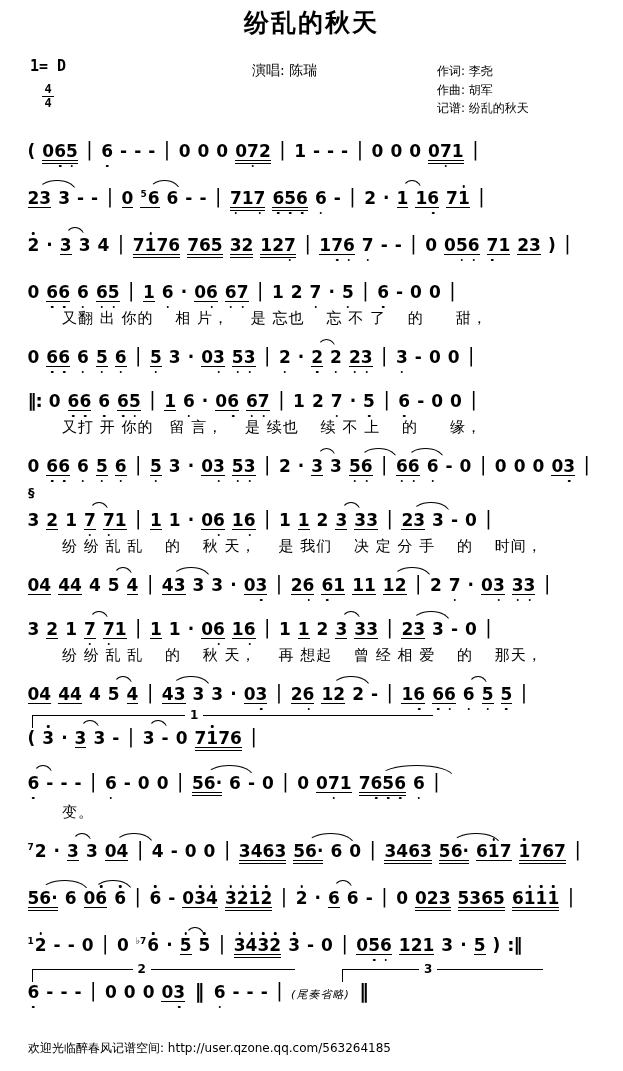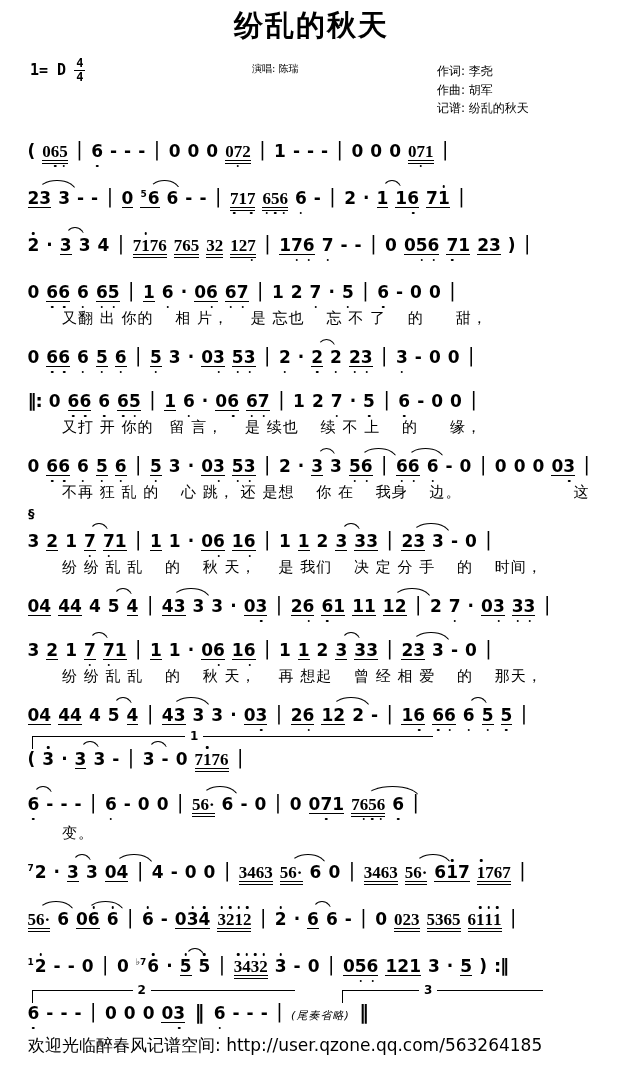--- a/index.html
+++ b/index.html
@@ -4,42 +4,42 @@
 <style>
   html,body{margin:0;padding:0;}
   body{
     width:623px;height:1071px;overflow:hidden;background:#fff;color:#000;
     font-family:"DejaVu Sans",sans-serif;position:relative;
   }
   
   .header{position:relative;height:124px;}
   .title{
     position:absolute;top:6px;left:0;width:100%;text-align:center;
-    font-size:29px;font-weight:bold;letter-spacing:2px;margin:0;
+    font-size:25px;font-weight:bold;letter-spacing:2px;margin:0;
   }
   .keysig{
     position:absolute;top:57px;left:30px;font-size:15px;font-weight:bold;
-    font-family:"DejaVu Sans Mono",monospace;display:flex;align-items:center;gap:8px;
+    font-family:"DejaVu Sans Mono",monospace;display:flex;align-items:center;gap:8px;flex-direction:column;
   }
   .meter{display:inline-flex;flex-direction:column;align-items:center;font-size:12px;line-height:1.05;font-weight:bold;}
   .meter .num{border-bottom:1.5px solid #000;padding:0 2px;}
-  .singer{position:absolute;top:62px;left:252px;font-size:10px;}
+  .singer{position:absolute;top:62px;left:252px;font-size:14px;}
   .credits{position:absolute;top:62px;left:437px;font-size:12px;line-height:1.55;}
   
   .score{padding:4px 0 0 24px;}
   .system{position:relative;margin:0 0 2px 0;}
   .system.signed{padding-top:10px;}
   .sign{position:absolute;top:-2px;left:4px;font-size:13px;font-weight:bold;}
   .notes{position:relative;padding:13px 0 9px 0;white-space:nowrap;}
   .tok{
     display:inline-block;position:relative;font-weight:bold;font-size:17px;
     line-height:1;margin:0 3.5px;vertical-align:baseline;
   }
   .tok.u1{border-bottom:1.5px solid #000;}
-  .tok.u2{border-bottom:4px double #000;font-family:Liberation Serif, serif;}
+  .tok.u2{border-bottom:4px double #000;}
   .tok.bar{font-weight:normal;font-size:19px;margin:0 5px;top:-1px;}
   .tok.rep{font-size:18px;letter-spacing:-1px;}
   .tok.dbar{font-size:19px;font-weight:bold;margin:0 6px;}
   .tok.small{font-size:11px;font-weight:normal;font-style:italic;letter-spacing:1px;}
   .ch{position:relative;display:inline-block;}
   .ch.db::after{
     content:"";position:absolute;left:50%;transform:translateX(-50%);
     bottom:-7px;width:2.5px;height:2.5px;border-radius:50%;background:#000;
   }
   .ch.da::before{
@@ -49,21 +49,21 @@
   .tok.slur::before{
     content:"";position:absolute;left:45%;top:-10px;width:150%;height:9px;
     border:1.5px solid transparent;border-top-color:#000;
     border-radius:50% 50% 0 0 / 100% 100% 0 0;pointer-events:none;
   }
   .grace{font-size:9px;position:relative;top:-7px;margin-right:1px;font-weight:bold;}
   .volta{position:absolute;top:0;height:12px;border-left:1.5px solid #000;border-top:1.5px solid #000;}
   .vlabel{position:absolute;top:-8px;left:38%;background:#fff;padding:0 5px;font-size:12px;font-weight:bold;}
   .lyrics{font-size:15px;margin:-2px 0 6px 38px;white-space:pre;letter-spacing:1px;}
   
-  .footer{position:absolute;left:28px;bottom:14px;font-size:17px;}
+  .footer{position:absolute;left:28px;bottom:14px;font-size:12px;}
 </style>
 </head>
 <body>
 
 <div class="header">
   <h1 class="title">纷乱的秋天</h1>
   <div class="keysig">
     <span>1= D</span>
     <span class="meter">
       <span class="num">4</span>
@@ -94,21 +94,20 @@
     </div>
     <div class="system">
       <div class="notes"><span class="tok"><span class="ch">0</span></span><span class="tok u1"><span class="ch db">6</span><span class="ch db">6</span></span><span class="tok"><span class="ch db">6</span></span><span class="tok u1"><span class="ch db">5</span></span><span class="tok u1"><span class="ch db">6</span></span><span class="tok bar"><span class="ch">|</span></span><span class="tok u1"><span class="ch db">5</span></span><span class="tok"><span class="ch">3</span></span><span class="tok"><span class="ch">·</span></span><span class="tok u1"><span class="ch">0</span><span class="ch db">3</span></span><span class="tok u1"><span class="ch db">5</span><span class="ch db">3</span></span><span class="tok bar"><span class="ch">|</span></span><span class="tok"><span class="ch db">2</span></span><span class="tok"><span class="ch">·</span></span><span class="tok u1 slur"><span class="ch db">2</span></span><span class="tok"><span class="ch db">2</span></span><span class="tok u1"><span class="ch db">2</span><span class="ch db">3</span></span><span class="tok bar"><span class="ch">|</span></span><span class="tok"><span class="ch db">3</span></span><span class="tok"><span class="ch">-</span></span><span class="tok"><span class="ch">0</span></span><span class="tok"><span class="ch">0</span></span><span class="tok bar"><span class="ch">|</span></span></div>
     </div>
     <div class="system">
       <div class="notes"><span class="tok rep"><span class="ch">‖</span><span class="ch">:</span></span><span class="tok"><span class="ch">0</span></span><span class="tok u1"><span class="ch db">6</span><span class="ch db">6</span></span><span class="tok"><span class="ch db">6</span></span><span class="tok u1"><span class="ch db">6</span><span class="ch db">5</span></span><span class="tok bar"><span class="ch">|</span></span><span class="tok u1"><span class="ch">1</span></span><span class="tok"><span class="ch db">6</span></span><span class="tok"><span class="ch">·</span></span><span class="tok u1"><span class="ch">0</span><span class="ch db">6</span></span><span class="tok u1"><span class="ch db">6</span><span class="ch db">7</span></span><span class="tok bar"><span class="ch">|</span></span><span class="tok"><span class="ch">1</span></span><span class="tok"><span class="ch">2</span></span><span class="tok"><span class="ch db">7</span></span><span class="tok"><span class="ch">·</span></span><span class="tok"><span class="ch db">5</span></span><span class="tok bar"><span class="ch">|</span></span><span class="tok"><span class="ch db">6</span></span><span class="tok"><span class="ch">-</span></span><span class="tok"><span class="ch">0</span></span><span class="tok"><span class="ch">0</span></span><span class="tok bar"><span class="ch">|</span></span></div>
       <div class="lyrics">又打 开 你的　留 言，　 是 续也　 续 不 上　 的　　缘，</div>
     </div>
     <div class="system">
       <div class="notes"><span class="tok"><span class="ch">0</span></span><span class="tok u1"><span class="ch db">6</span><span class="ch db">6</span></span><span class="tok"><span class="ch db">6</span></span><span class="tok u1"><span class="ch db">5</span></span><span class="tok u1"><span class="ch db">6</span></span><span class="tok bar"><span class="ch">|</span></span><span class="tok u1"><span class="ch db">5</span></span><span class="tok"><span class="ch">3</span></span><span class="tok"><span class="ch">·</span></span><span class="tok u1"><span class="ch">0</span><span class="ch db">3</span></span><span class="tok u1"><span class="ch db">5</span><span class="ch db">3</span></span><span class="tok bar"><span class="ch">|</span></span><span class="tok"><span class="ch">2</span></span><span class="tok"><span class="ch">·</span></span><span class="tok u1 slur"><span class="ch">3</span></span><span class="tok"><span class="ch">3</span></span><span class="tok u1 slur"><span class="ch db">5</span><span class="ch db">6</span></span><span class="tok bar"><span class="ch">|</span></span><span class="tok u1 slur"><span class="ch db">6</span><span class="ch db">6</span></span><span class="tok"><span class="ch db">6</span></span><span class="tok"><span class="ch">-</span></span><span class="tok"><span class="ch">0</span></span><span class="tok bar"><span class="ch">|</span></span><span class="tok"><span class="ch">0</span></span><span class="tok"><span class="ch">0</span></span><span class="tok"><span class="ch">0</span></span><span class="tok u1"><span class="ch">0</span><span class="ch db">3</span></span><span class="tok bar"><span class="ch">|</span></span></div>
-      <div class="lyrics">不再 狂 乱 的　 心 跳， 还 是想　 你 在　 我身　 边。　　　　　　　这</div>
     </div>
     <div class="system signed">
       <span class="sign">§</span>
       <div class="notes"><span class="tok"><span class="ch">3</span></span><span class="tok u1"><span class="ch">2</span></span><span class="tok"><span class="ch">1</span></span><span class="tok u1 slur"><span class="ch db">7</span></span><span class="tok u1"><span class="ch db">7</span><span class="ch">1</span></span><span class="tok bar"><span class="ch">|</span></span><span class="tok u1"><span class="ch">1</span></span><span class="tok"><span class="ch">1</span></span><span class="tok"><span class="ch">·</span></span><span class="tok u1"><span class="ch">0</span><span class="ch db">6</span></span><span class="tok u1"><span class="ch">1</span><span class="ch db">6</span></span><span class="tok bar"><span class="ch">|</span></span><span class="tok"><span class="ch">1</span></span><span class="tok u1"><span class="ch">1</span></span><span class="tok"><span class="ch">2</span></span><span class="tok u1 slur"><span class="ch">3</span></span><span class="tok u1"><span class="ch">3</span><span class="ch">3</span></span><span class="tok bar"><span class="ch">|</span></span><span class="tok u1 slur"><span class="ch">2</span><span class="ch">3</span></span><span class="tok"><span class="ch">3</span></span><span class="tok"><span class="ch">-</span></span><span class="tok"><span class="ch">0</span></span><span class="tok bar"><span class="ch">|</span></span></div>
       <div class="lyrics">纷 纷 乱 乱　 的　 秋 天，　 是 我们　 决 定 分 手　 的　 时间，</div>
     </div>
     <div class="system">
       <div class="notes"><span class="tok u1"><span class="ch">0</span><span class="ch">4</span></span><span class="tok u1"><span class="ch">4</span><span class="ch">4</span></span><span class="tok"><span class="ch">4</span></span><span class="tok slur"><span class="ch">5</span></span><span class="tok u1"><span class="ch">4</span></span><span class="tok bar"><span class="ch">|</span></span><span class="tok u1 slur"><span class="ch">4</span><span class="ch">3</span></span><span class="tok"><span class="ch">3</span></span><span class="tok"><span class="ch">3</span></span><span class="tok"><span class="ch">·</span></span><span class="tok u1"><span class="ch">0</span><span class="ch db">3</span></span><span class="tok bar"><span class="ch">|</span></span><span class="tok u1"><span class="ch">2</span><span class="ch db">6</span></span><span class="tok u1"><span class="ch db">6</span><span class="ch">1</span></span><span class="tok u1"><span class="ch">1</span><span class="ch">1</span></span><span class="tok u1 slur"><span class="ch">1</span><span class="ch">2</span></span><span class="tok bar"><span class="ch">|</span></span><span class="tok"><span class="ch">2</span></span><span class="tok"><span class="ch db">7</span></span><span class="tok"><span class="ch">·</span></span><span class="tok u1"><span class="ch">0</span><span class="ch db">3</span></span><span class="tok u1"><span class="ch db">3</span><span class="ch db">3</span></span><span class="tok bar"><span class="ch">|</span></span></div>
     </div>
     <div class="system">

